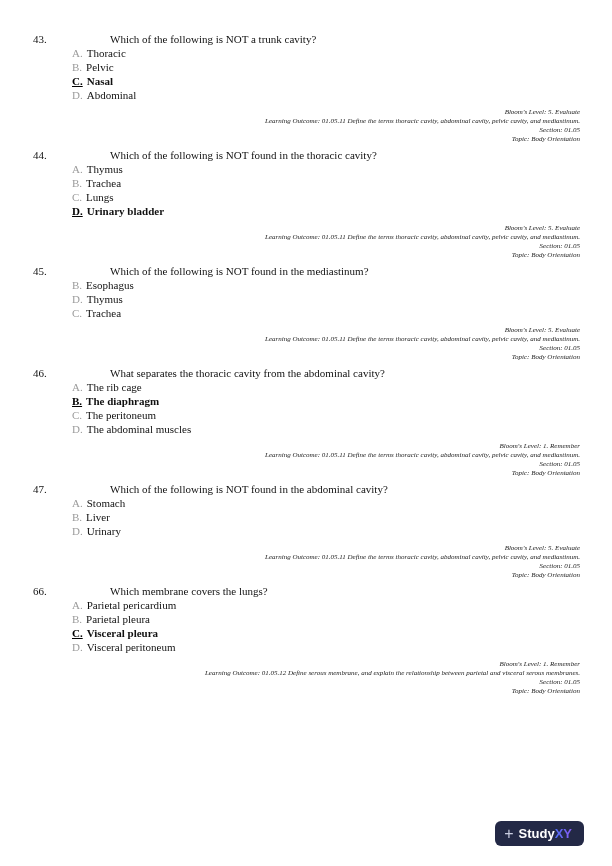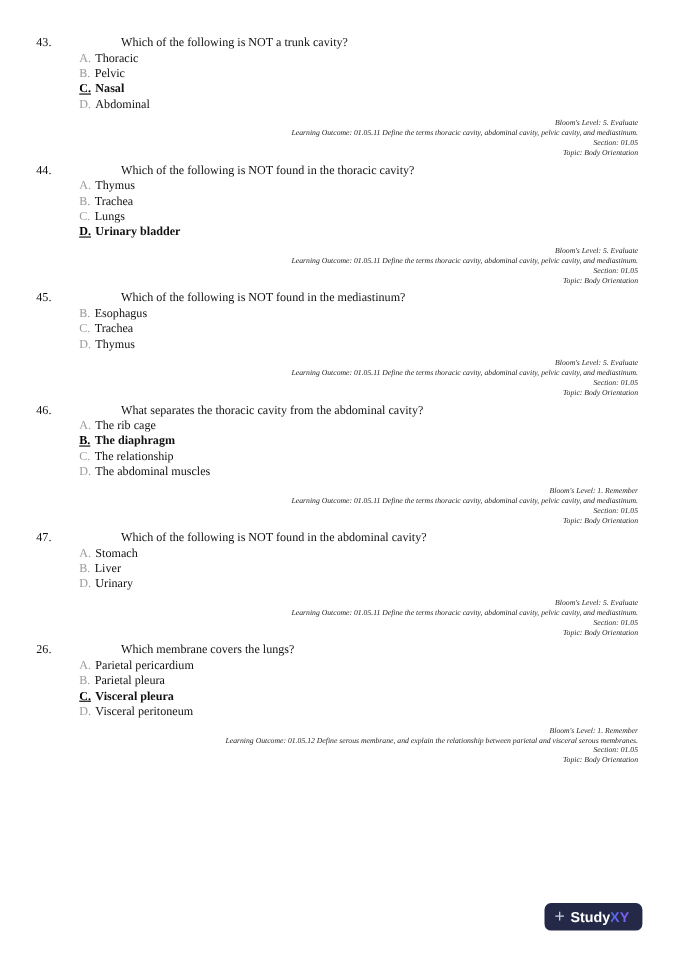--- a/index.html
+++ b/index.html
@@ -131,40 +131,40 @@
     </div>
   </div>
 
   <div class="question">
     <div class="q-row">
       <span class="q-num">45.</span>
       <span class="q-text">Which of the following is NOT found in the mediastinum?</span>
     </div>
     <div class="options">
       <div class="option"><span class="opt-letter">B.</span><span class="opt-text">Esophagus</span></div>
+      <div class="option"><span class="opt-letter">D.</span><span class="opt-text">Thymus</span></div>
       <div class="option"><span class="opt-letter">C.</span><span class="opt-text">Trachea</span></div>
-      <div class="option"><span class="opt-letter">D.</span><span class="opt-text">Thymus</span></div>
     </div>
     <div class="meta">
       <div>Bloom's Level: 5. Evaluate</div>
       <div>Learning Outcome: 01.05.11 Define the terms thoracic cavity, abdominal cavity, pelvic cavity, and mediastinum.</div>
       <div>Section: 01.05</div>
       <div>Topic: Body Orientation</div>
     </div>
   </div>
 
   <div class="question">
     <div class="q-row">
       <span class="q-num">46.</span>
       <span class="q-text">What separates the thoracic cavity from the abdominal cavity?</span>
     </div>
     <div class="options">
       <div class="option"><span class="opt-letter">A.</span><span class="opt-text">The rib cage</span></div>
       <div class="option correct"><span class="opt-letter">B.</span><span class="opt-text">The diaphragm</span></div>
-      <div class="option"><span class="opt-letter">C.</span><span class="opt-text">The relationship</span></div>
+      <div class="option"><span class="opt-letter">C.</span><span class="opt-text">The peritoneum</span></div>
       <div class="option"><span class="opt-letter">D.</span><span class="opt-text">The abdominal muscles</span></div>
     </div>
     <div class="meta">
       <div>Bloom's Level: 1. Remember</div>
       <div>Learning Outcome: 01.05.11 Define the terms thoracic cavity, abdominal cavity, pelvic cavity, and mediastinum.</div>
       <div>Section: 01.05</div>
       <div>Topic: Body Orientation</div>
     </div>
   </div>
 
@@ -181,21 +181,21 @@
     <div class="meta">
       <div>Bloom's Level: 5. Evaluate</div>
       <div>Learning Outcome: 01.05.11 Define the terms thoracic cavity, abdominal cavity, pelvic cavity, and mediastinum.</div>
       <div>Section: 01.05</div>
       <div>Topic: Body Orientation</div>
     </div>
   </div>
 
   <div class="question">
     <div class="q-row">
-      <span class="q-num">26.</span>
+      <span class="q-num">66.</span>
       <span class="q-text">Which membrane covers the lungs?</span>
     </div>
     <div class="options">
       <div class="option"><span class="opt-letter">A.</span><span class="opt-text">Parietal pericardium</span></div>
       <div class="option"><span class="opt-letter">B.</span><span class="opt-text">Parietal pleura</span></div>
       <div class="option correct"><span class="opt-letter">C.</span><span class="opt-text">Visceral pleura</span></div>
       <div class="option"><span class="opt-letter">D.</span><span class="opt-text">Visceral peritoneum</span></div>
     </div>
     <div class="meta">
       <div>Bloom's Level: 1. Remember</div>

